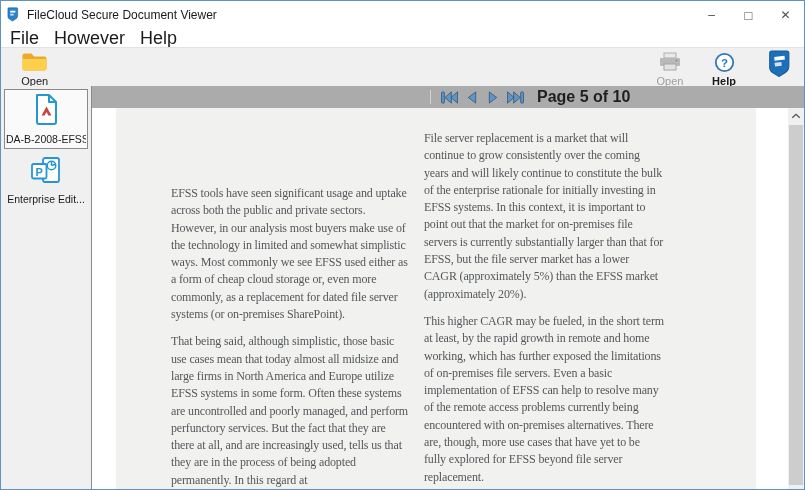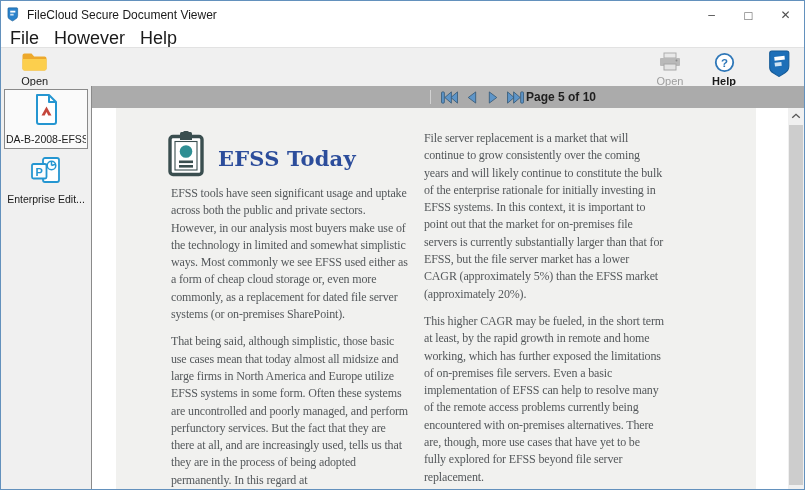--- a/index.html
+++ b/index.html
@@ -31,21 +31,21 @@
   .sidebar{position:absolute;left:0;top:85px;bottom:0;width:90px;background:#f0f0f0;border-right:1px solid #8a8a8a;}
   .sbitem{margin:3px 3px 0 3px;padding:3px 1px 3px;text-align:center;border:1px solid transparent;}
   .sbitem.selected{border:1px solid #8a8a8a;background:#fafafa;}
   .sbitem .sblabel{display:block;font-size:10.5px;color:#1c1c1c;white-space:nowrap;overflow:hidden;margin-top:3px;}
 
   .docarea{position:absolute;left:91px;right:0;top:85px;bottom:0;background:#fff;}
   .navbar{position:absolute;left:0;right:0;top:0;height:22px;background:#ababab;display:flex;align-items:center;}
   .navspacer{width:338px;}
   .navsep{width:1px;height:14px;background:#d2d2d2;margin-right:7px;}
   .navbtn{width:22px;height:18px;display:flex;align-items:center;justify-content:center;}
-  .pagestatus{margin-left:0;font-size:12px;font-weight:700;color:#1f1f1f;}
+  .pagestatus{margin-left:11px;font-size:16px;font-weight:700;color:#1f1f1f;}
 
   .viewport{position:absolute;left:0;right:16px;top:22px;bottom:0;background:#fff;overflow:hidden;}
   .page{position:absolute;left:24px;top:0;width:640px;height:560px;background:#f1f1ef;}
 
   .doc-header{position:absolute;left:51px;top:23px;display:flex;align-items:center;gap:13px;}
   .doc-heading{margin:0;padding-top:5px;font-family:"DejaVu Serif","Liberation Serif",serif;font-weight:700;font-size:21px;color:#2c4d9b;letter-spacing:0.2px;}
 
   .col{position:absolute;font-size:12px;line-height:17.3px;color:#54585b;letter-spacing:-0.15px;}
   .col p{margin:0 0 10px 0;font-family:Liberation Serif, serif;}
   .col-left{left:55px;top:77px;width:238px;}
@@ -198,34 +198,20 @@
           <path d="M8 2 L15 8 L8 14 Z" fill="#5e95c8" stroke="#2c5170" stroke-width="0.8"></path>
           <rect x="15.5" y="2" width="3" height="12" rx="1" fill="#5e95c8" stroke="#2c5170" stroke-width="0.8"></rect>
         </svg>
       </div>
       <span class="pagestatus">Page 5 of 10</span>
     </div>
 
     <div class="viewport">
       <div class="page">
 
-        <div class="doc-header">
-          <span style="display:inline-block;">
-            <svg width="38" height="46" viewBox="0 0 38 46">
-              <rect x="3" y="5.5" width="32" height="38" rx="3" fill="#ffffff" stroke="#3a4e4f" stroke-width="3.4"></rect>
-              <rect x="8" y="10.5" width="22" height="28.5" fill="#ffffff" stroke="#3a4e4f" stroke-width="1.1"></rect>
-              <path d="M13 2.5 Q13 1 14.5 1 L23.5 1 Q25 1 25 2.5 L25 9 L13 9 Z" fill="#3a4e4f"></path>
-              <rect x="16" y="0" width="6" height="3.5" rx="1.5" fill="#3a4e4f"></rect>
-              <circle cx="19" cy="20.5" r="6.3" fill="#2f8e93"></circle>
-              <rect x="12" y="29.5" width="14" height="2.6" fill="#3a4e4f"></rect>
-              <rect x="12" y="34" width="14" height="2.6" fill="#3a4e4f"></rect>
-            </svg>
-          </span>
-          <h1 class="doc-heading">EFSS Today</h1>
-        </div>
 
         <div class="col col-left">
           <p>EFSS tools have seen significant usage and uptake across both the public and private sectors. However, in our analysis most buyers make use of the technology in limited and somewhat simplistic ways. Most commonly we see EFSS used either as a form of cheap cloud storage or, even more commonly, as a replacement for dated file server systems (or on-premises SharePoint).</p>
           <p>That being said, although simplistic, those basic use cases mean that today almost all midsize and large firms in North America and Europe utilize EFSS systems in some form. Often these systems are uncontrolled and poorly managed, and perform perfunctory services. But the fact that they are there at all, and are increasingly used, tells us that they are in the process of being adopted permanently. In this regard at</p>
         </div>
 
         <div class="col col-right">
           <p>File server replacement is a market that will continue to grow consistently over the coming years and will likely continue to constitute the bulk of the enterprise rationale for initially investing in EFSS systems. In this context, it is important to point out that the market for on-premises file servers is currently substantially larger than that for EFSS, but the file server market has a lower CAGR (approximately 5%) than the EFSS market (approximately 20%).</p>
           <p>This higher CAGR may be fueled, in the short term at least, by the rapid growth in remote and home working, which has further exposed the limitations of on-premises file servers. Even a basic implementation of EFSS can help to resolve many of the remote access problems currently being encountered with on-premises alternatives. There are, though, more use cases that have yet to be fully explored for EFSS beyond file server replacement.</p>
         </div>

